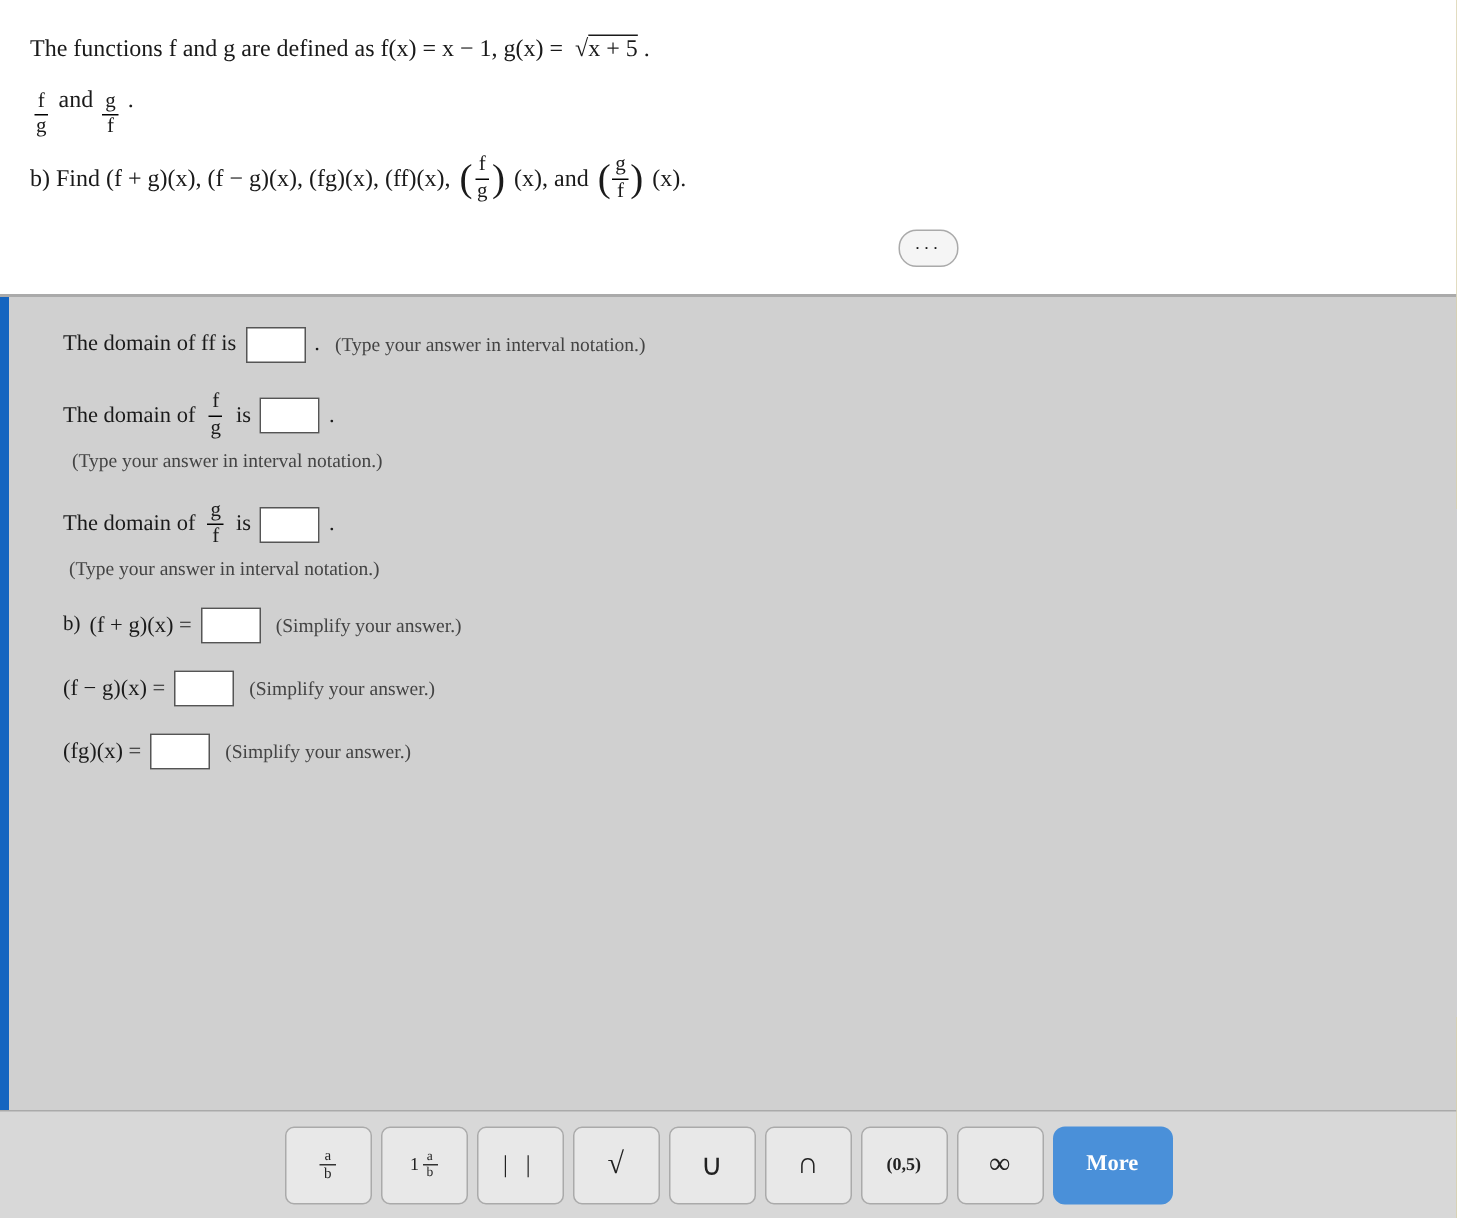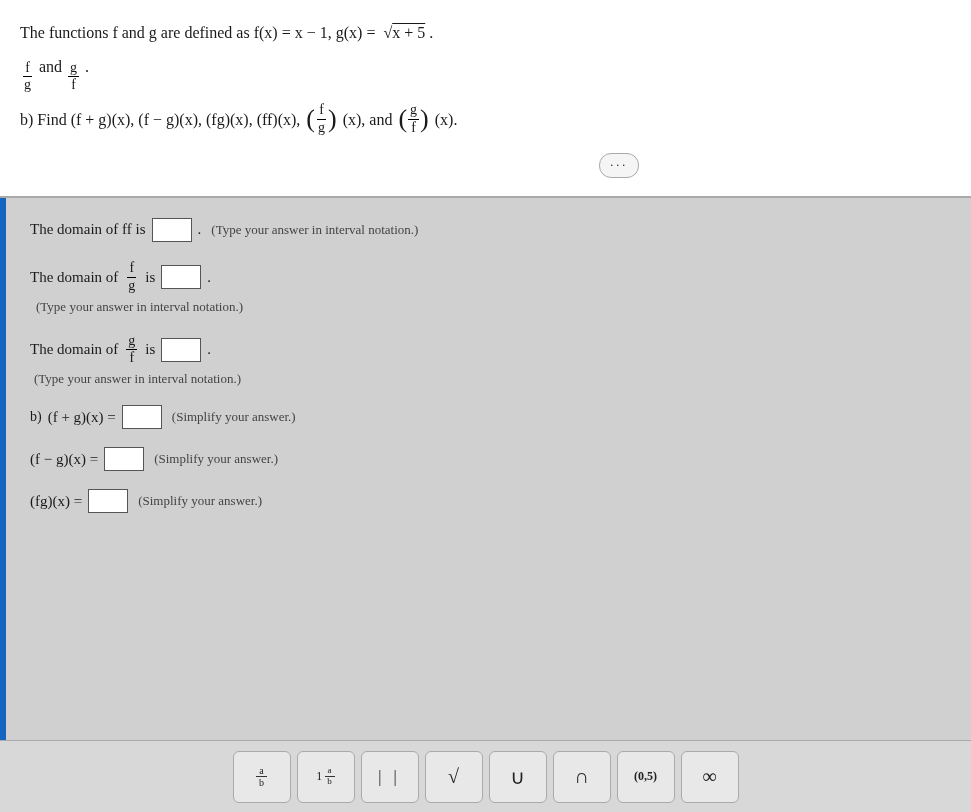--- a/index.html
+++ b/index.html
@@ -95,21 +95,21 @@
       background: #f5f5f5;
       margin-left: 30%;
       margin-top: 8px;
       letter-spacing: 2px;
     }
 
     
     .answer-area {
       background: #d0d0d0;
       flex: 1;
-      padding: 20px 30px;
+      padding: 20px 42px;
       display: flex;
       flex-direction: column;
       gap: 18px;
       position: relative;
     }
 
     .blue-bar {
       position: absolute;
       left: 0;
       top: 0;
@@ -377,15 +377,18 @@
     </div>
 
     <div class="toolbar-btn">
       <span class="interval-icon" style="font-size:12px;">(0,5)</span>
     </div>
 
     <div class="toolbar-btn">
       <span class="infinity-icon">∞</span>
     </div>
 
+    <div class="toolbar-btn more-btn">
+      <span>More</span>
+    </div>
 
   </div>
 </div>
 
 </body></html>

